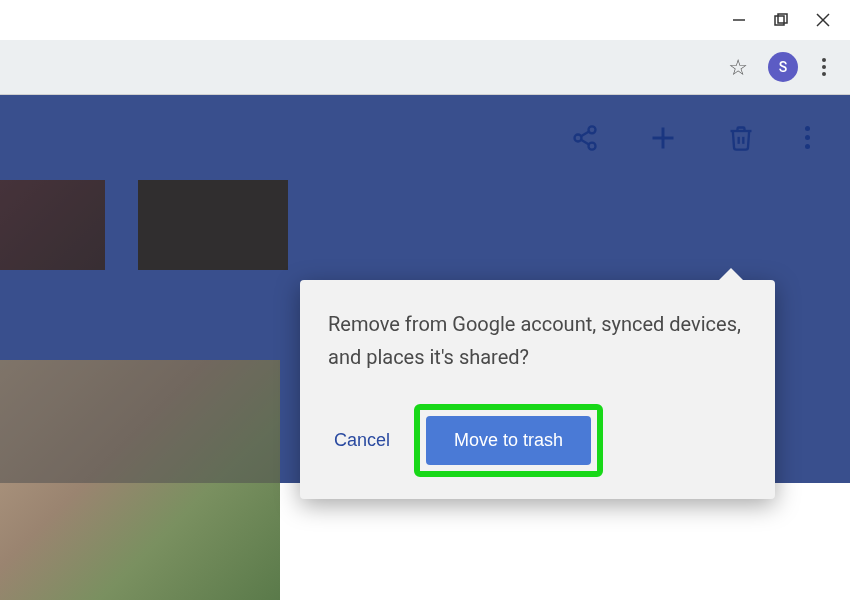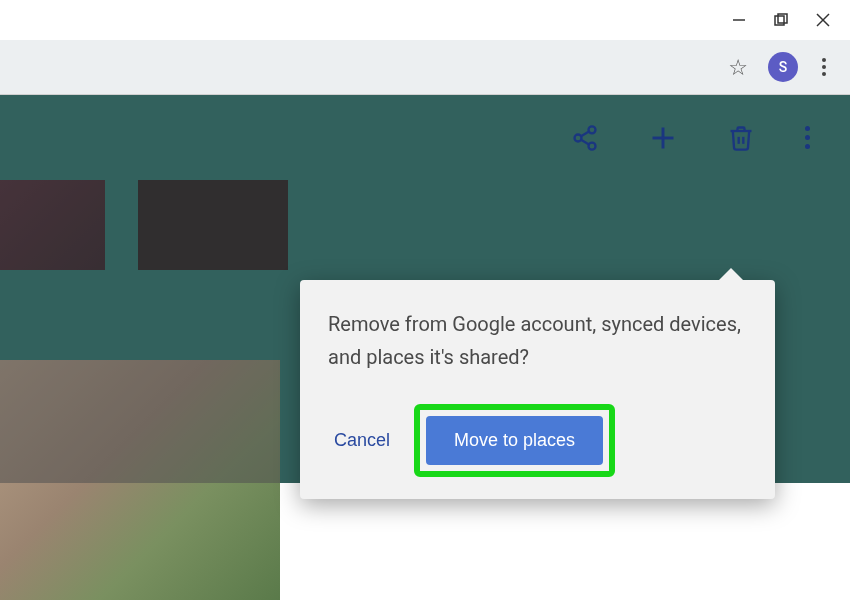--- a/index.html
+++ b/index.html
@@ -37,21 +37,21 @@
     background: #5c5cc4;
     color: #fff;
     display: flex; align-items: center; justify-content: center;
     font-size: 14px; font-weight: 500;
   }
   .dots-v { display: flex; flex-direction: column; gap: 3px; cursor: pointer; padding: 4px; }
   .dots-v span { width: 4px; height: 4px; background: #444; border-radius: 50%; }
   .app-surface {
     position: relative;
     height: 388px;
-    background: #0f766e;
+    background: #1d4ed8;
   }
   .overlay-dim {
     position: absolute; inset: 0;
     background: rgba(80,80,80,0.55);
     z-index: 1;
   }
   .app-toolbar {
     position: relative;
     z-index: 2;
     height: 85px;
@@ -211,18 +211,18 @@
     <div class="thumb thumb1"></div>
     <div class="thumb thumb2"></div>
     <div class="thumb thumb3"></div>
   </div>
 
   <div class="popover">
     <div class="pop-text">Remove from Google account, synced devices, and places it's shared?</div>
     <div class="pop-actions">
       <button class="cancel-btn">Cancel</button>
       <span class="highlight-wrap">
-        <button class="move-btn">Move to places</button>
+        <button class="move-btn">Move to trash</button>
       </span>
     </div>
   </div>
 
 </div>
 
 </body></html>

